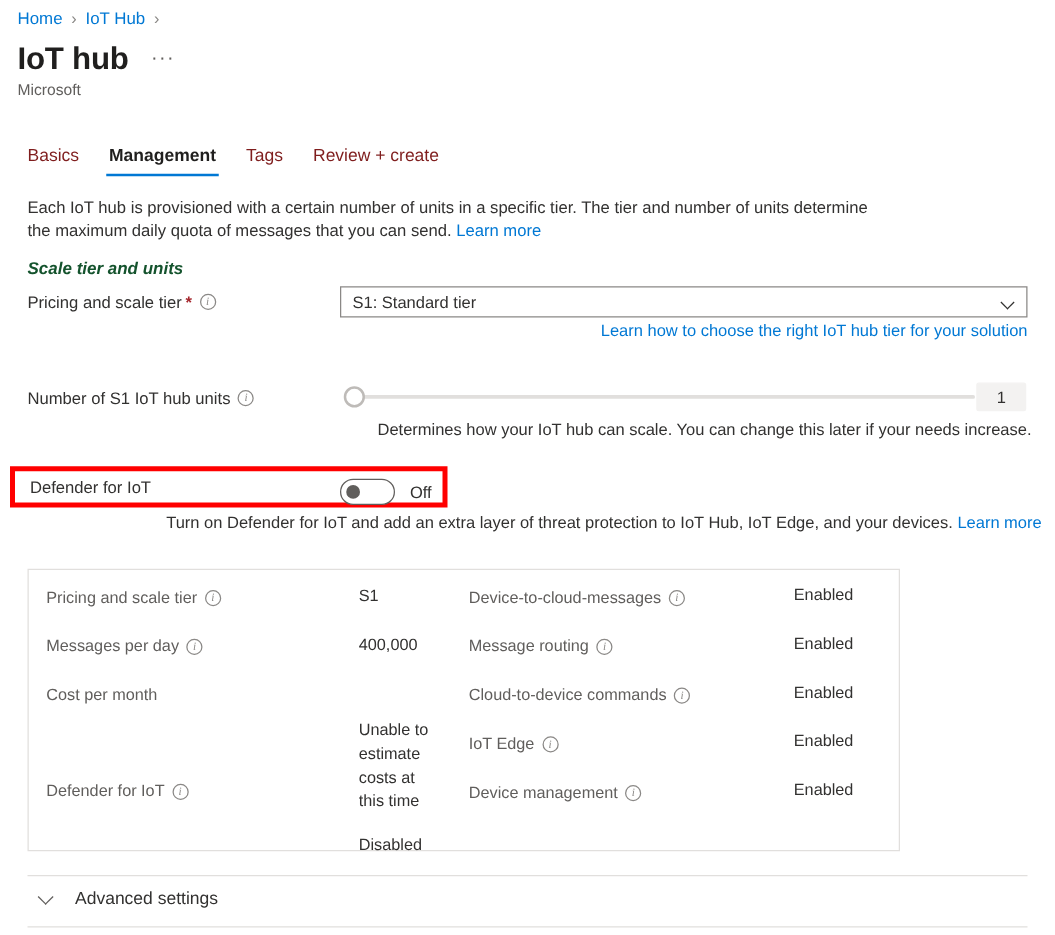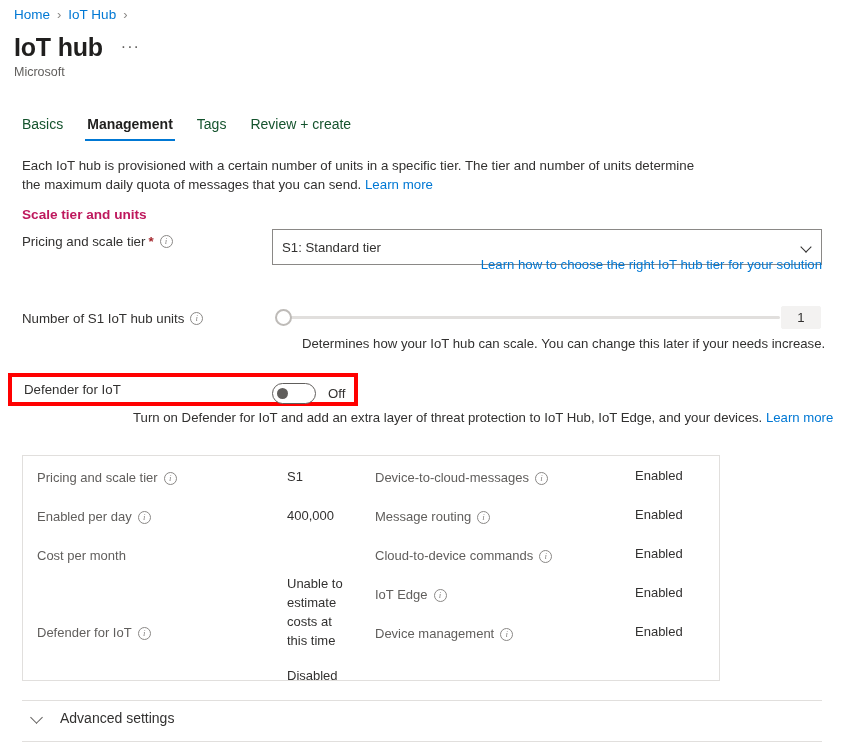--- a/index.html
+++ b/index.html
@@ -40,61 +40,61 @@
     position: absolute; left: 14px; top: 64px;
     font-size: 12.5px; color: #605e5c; line-height: 16px;
   }
 
   
   .tabs {
     position: absolute; left: 14px; top: 114px;
     display: flex; align-items: flex-end; gap: 0;
   }
   .tab {
-    font-size: 14px; color: #14532d; padding: 2px 12px 9px 12px;
+    font-size: 14px; color: #7f1d1d; padding: 2px 12px 9px 12px;
     cursor: pointer; position: relative; white-space: nowrap;
   }
   .tab:first-child { padding-left: 8px; }
   .tab.active { font-weight: 600; color: #201f1e; }
   .tab.active::after {
     content: ""; position: absolute; left: 10px; right: 10px;
     bottom: 0; height: 2px; background: #0078d4;
   }
 
   
   .intro {
     position: absolute; left: 22px; top: 156px; width: 690px;
     font-size: 13.3px; line-height: 19px; color: #323130;
   }
   .link { color: #0078d4; cursor: pointer; }
 
   
   .section-heading {
     position: absolute; left: 22px; top: 207px;
-    font-size: 13.6px; font-weight: 600; color: #be185d;
+    font-size: 13.6px; font-weight: 600; color: #14532d; font-style: italic;
   }
 
   
   .lbl {
     position: absolute;
     font-size: 13.3px; color: #323130;
     display: flex; align-items: center; gap: 6px;
   }
   .req { color: #a4262c; font-weight: 700; margin-left: -3px; }
   .info-icon {
     display: inline-flex; align-items: center; justify-content: center;
     width: 13px; height: 13px; border-radius: 50%;
     border: 1px solid #8a8886; color: #8a8886;
     font-size: 9px; line-height: 1; font-style: italic;
     font-family: "Liberation Serif", serif; cursor: pointer;
     flex: 0 0 auto;
   }
 
   .dropdown {
-    position: absolute; left: 272px; top: 229px; width: 550px; height: 36px;
+    position: absolute; left: 272px; top: 229px; width: 550px; height: 25px;
     border: 1px solid #8a8886; background: #fff;
     display: flex; align-items: center; justify-content: space-between;
     padding: 0 8px 0 9px; font-size: 13.2px; color: #323130; cursor: pointer;
   }
   .chev { width: 12px; height: 12px; position: relative; }
   .chev::before {
     content: ""; position: absolute; left: 1px; top: 2px;
     width: 7px; height: 7px;
     border-right: 1.4px solid #323130; border-bottom: 1.4px solid #323130;
     transform: rotate(45deg);
@@ -259,21 +259,21 @@
     <span class="link">Learn more</span>
   </div>
 
   <div class="summary">
 
     <div class="sum-cell" style="left:14px; top:14px;">
       <span>Pricing and scale tier</span>
       <span class="info-icon">i</span>
     </div>
     <div class="sum-cell" style="left:14px; top:53px;">
-      <span>Enabled per day</span>
+      <span>Messages per day</span>
       <span class="info-icon">i</span>
     </div>
     <div class="sum-cell" style="left:14px; top:92px;">
       <span>Cost per month</span>
     </div>
     <div class="sum-cell" style="left:14px; top:169px;">
       <span>Defender for IoT</span>
       <span class="info-icon">i</span>
     </div>
 

